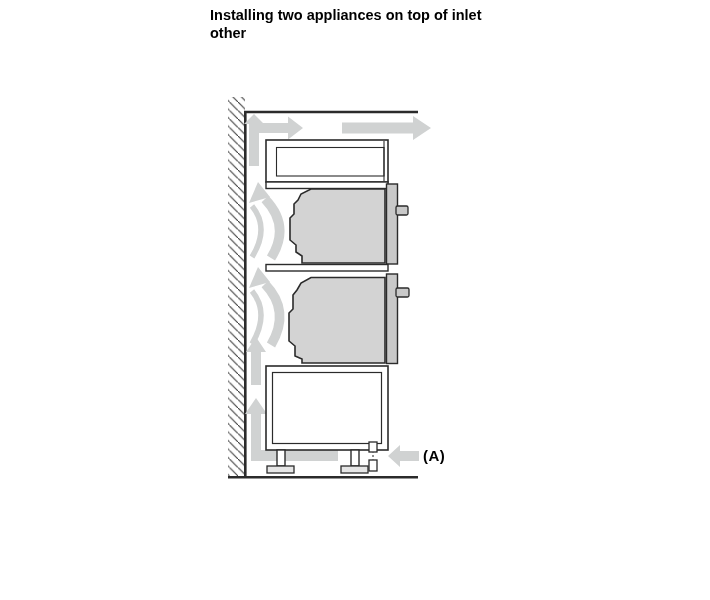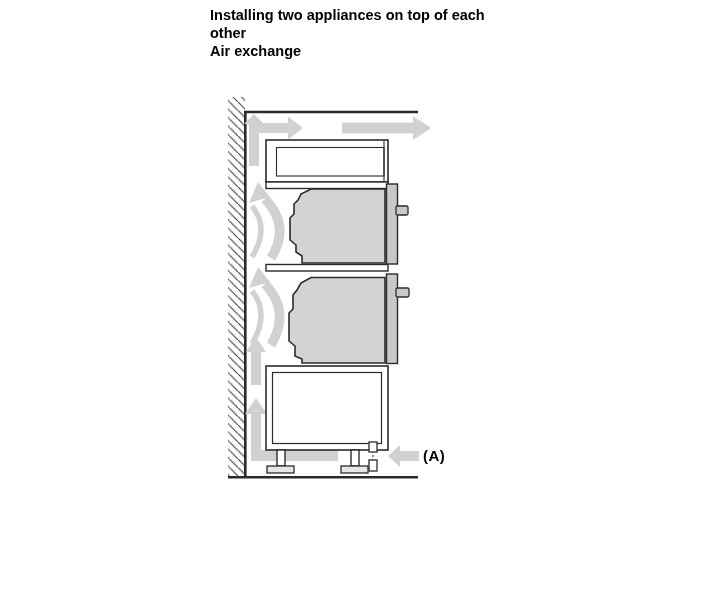--- a/index.html
+++ b/index.html
@@ -56,22 +56,21 @@
   .nofill { fill: none; }
   .arrow  { fill: var(--arrow, #d0d2d2); }
   .arrow-stroke { stroke: var(--arrow, #d0d2d2); fill: none; }
 </style>
 </head>
 <body>
 
 <div class="page">
 
   <div class="title-block">
-    <div>Installing two appliances on top of each other</div>
-    <div>Air exchange</div>
+    <div>Installing two appliances on top of inlet other</div>
   </div>
 
   <svg class="diagram-svg" viewBox="0 0 710 600">
     <defs>
       <pattern id="hatch" width="8.5" height="8.5" patternUnits="userSpaceOnUse">
         <path d="M0 0 L8.5 8.5" stroke="#3a3a3a" stroke-width="1.1"></path>
       </pattern>
     </defs>
 
     <g>

